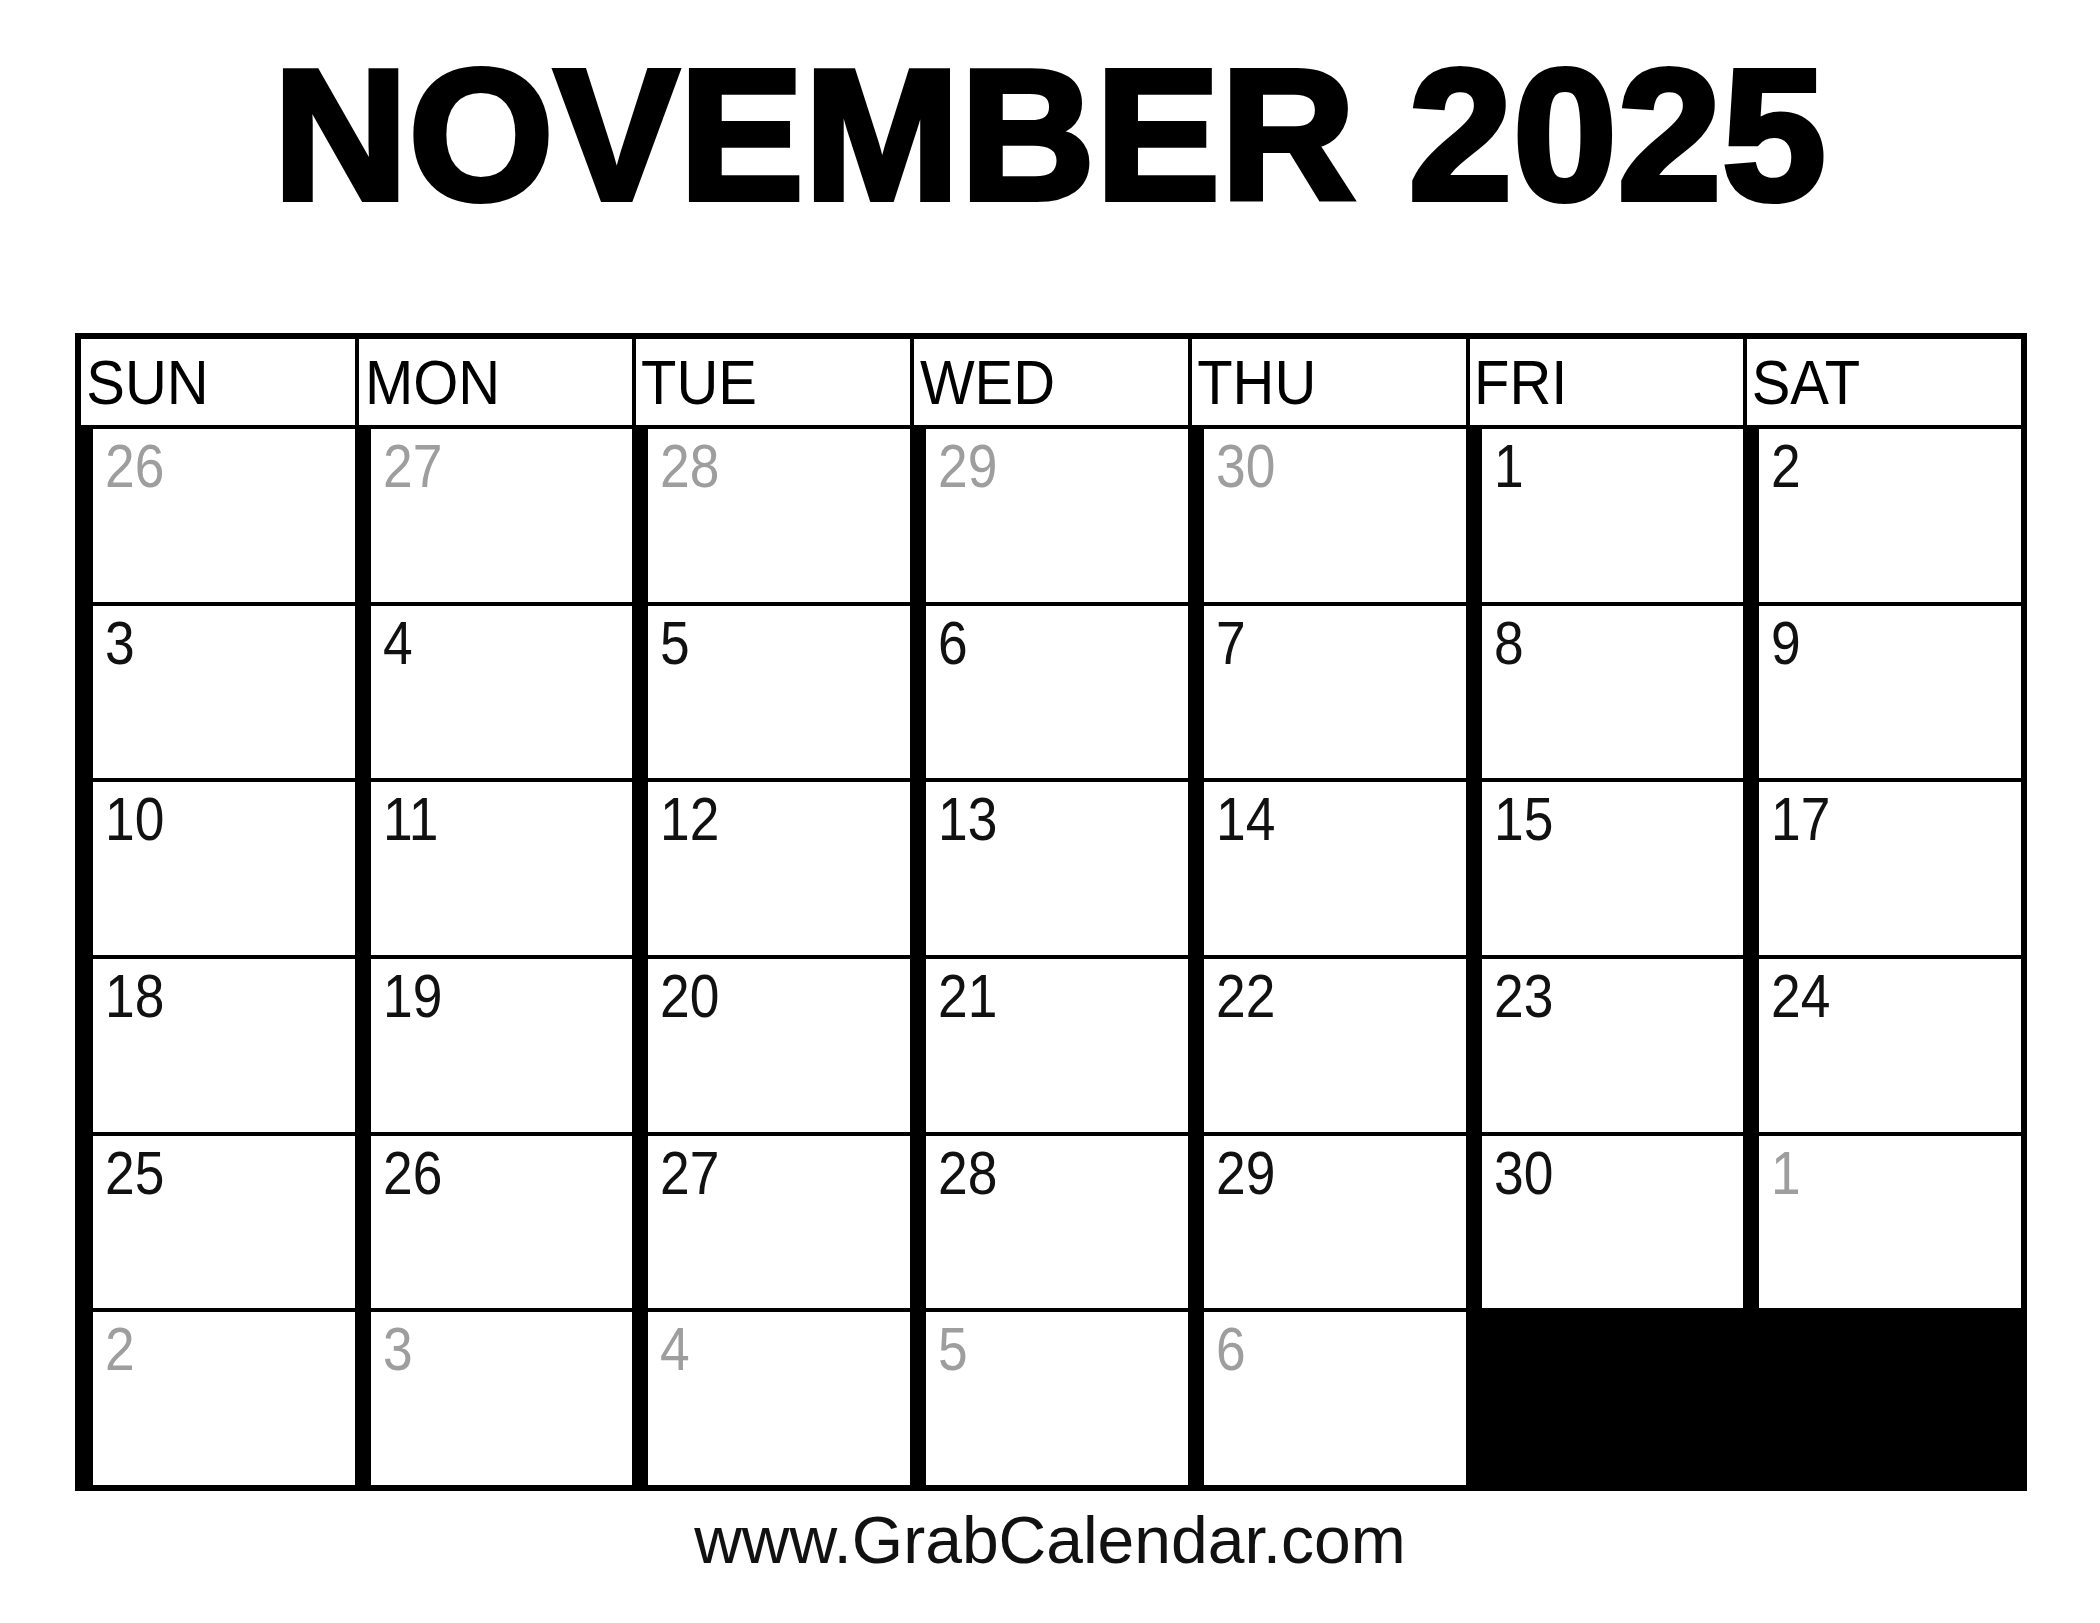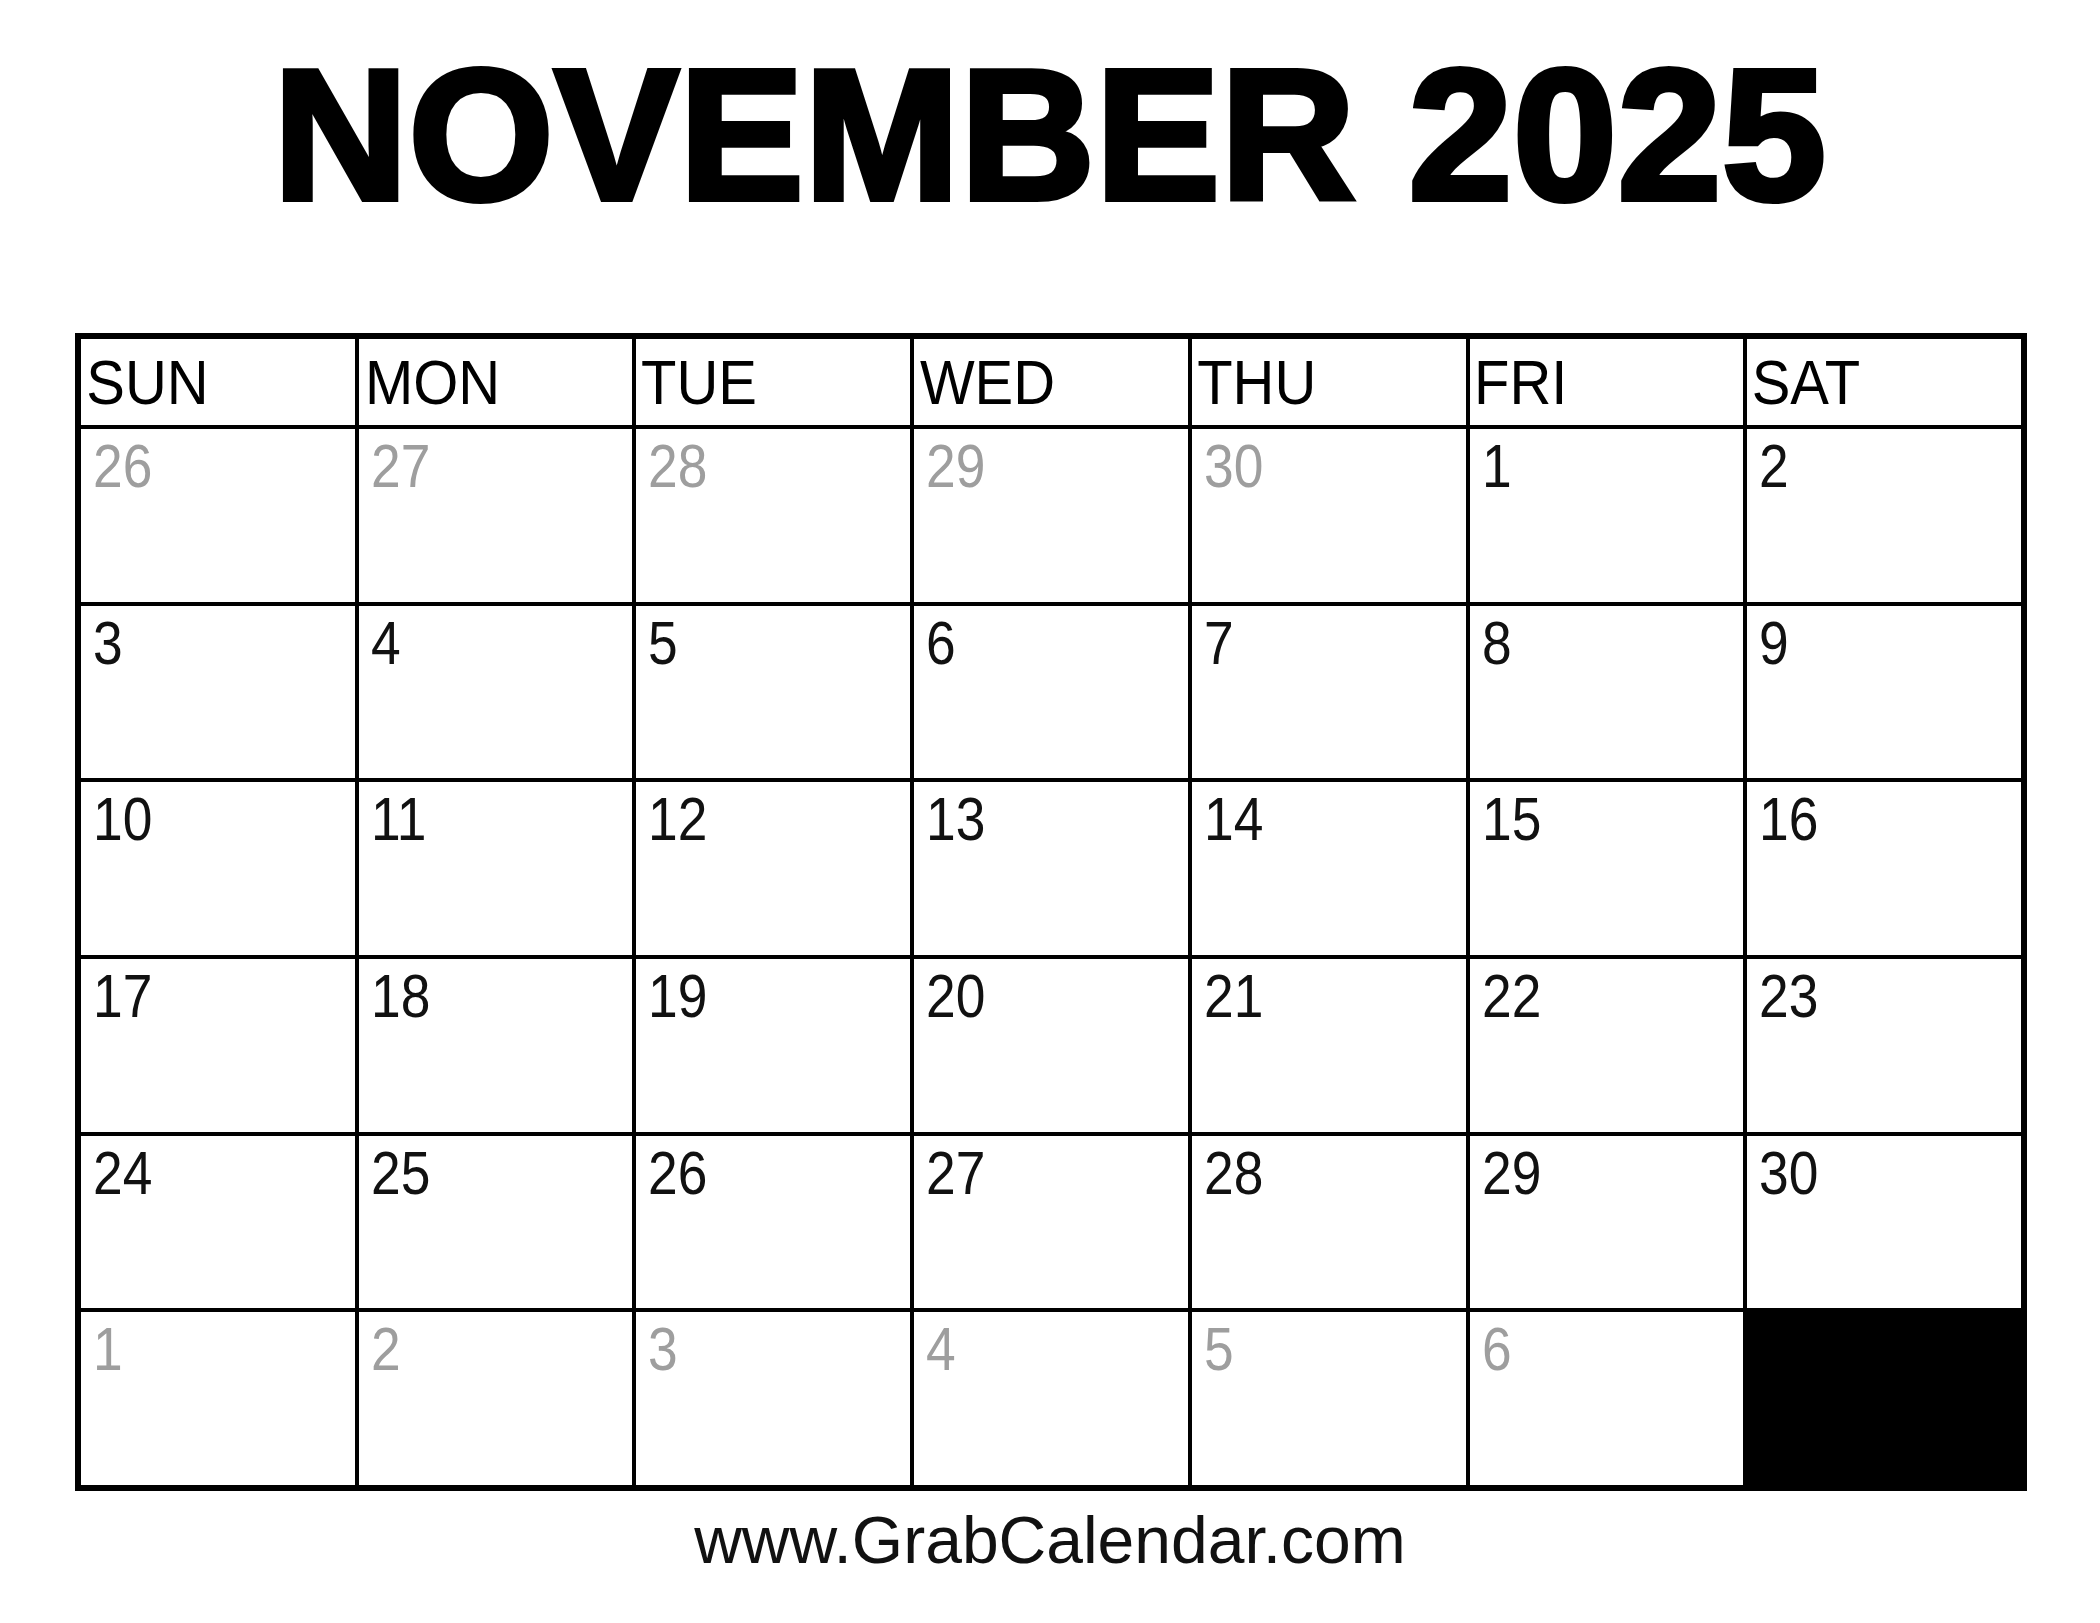--- a/index.html
+++ b/index.html
@@ -47,20 +47,21 @@
     font-size: 63px;
     color: #000000;
     display: inline-block;
     transform: scaleX(0.92);
     white-space: nowrap;
   }
   .cell {
     background: #ffffff;
     position: relative;
     overflow: hidden;
+    margin-left: 12px;
   }
   .num {
     position: absolute;
     top: 4px; left: 12px;
     font-size: 62px;
     line-height: 1.05;
     color: #111111;
     display: inline-block;
     transform: scaleX(0.86);
     transform-origin: left top;
@@ -164,23 +165,20 @@
         <span class="num" data-muted="false">13</span>
       </div>
     <div class="cell">
         <span class="num" data-muted="false">14</span>
       </div>
     <div class="cell">
         <span class="num" data-muted="false">15</span>
       </div>
 
     <div class="cell">
-        <span class="num" data-muted="false">16</span>
-      </div>
-    <div class="cell">
         <span class="num" data-muted="false">17</span>
       </div>
     <div class="cell">
         <span class="num" data-muted="false">18</span>
       </div>
     <div class="cell">
         <span class="num" data-muted="false">19</span>
       </div>
     <div class="cell">
         <span class="num" data-muted="false">20</span>

